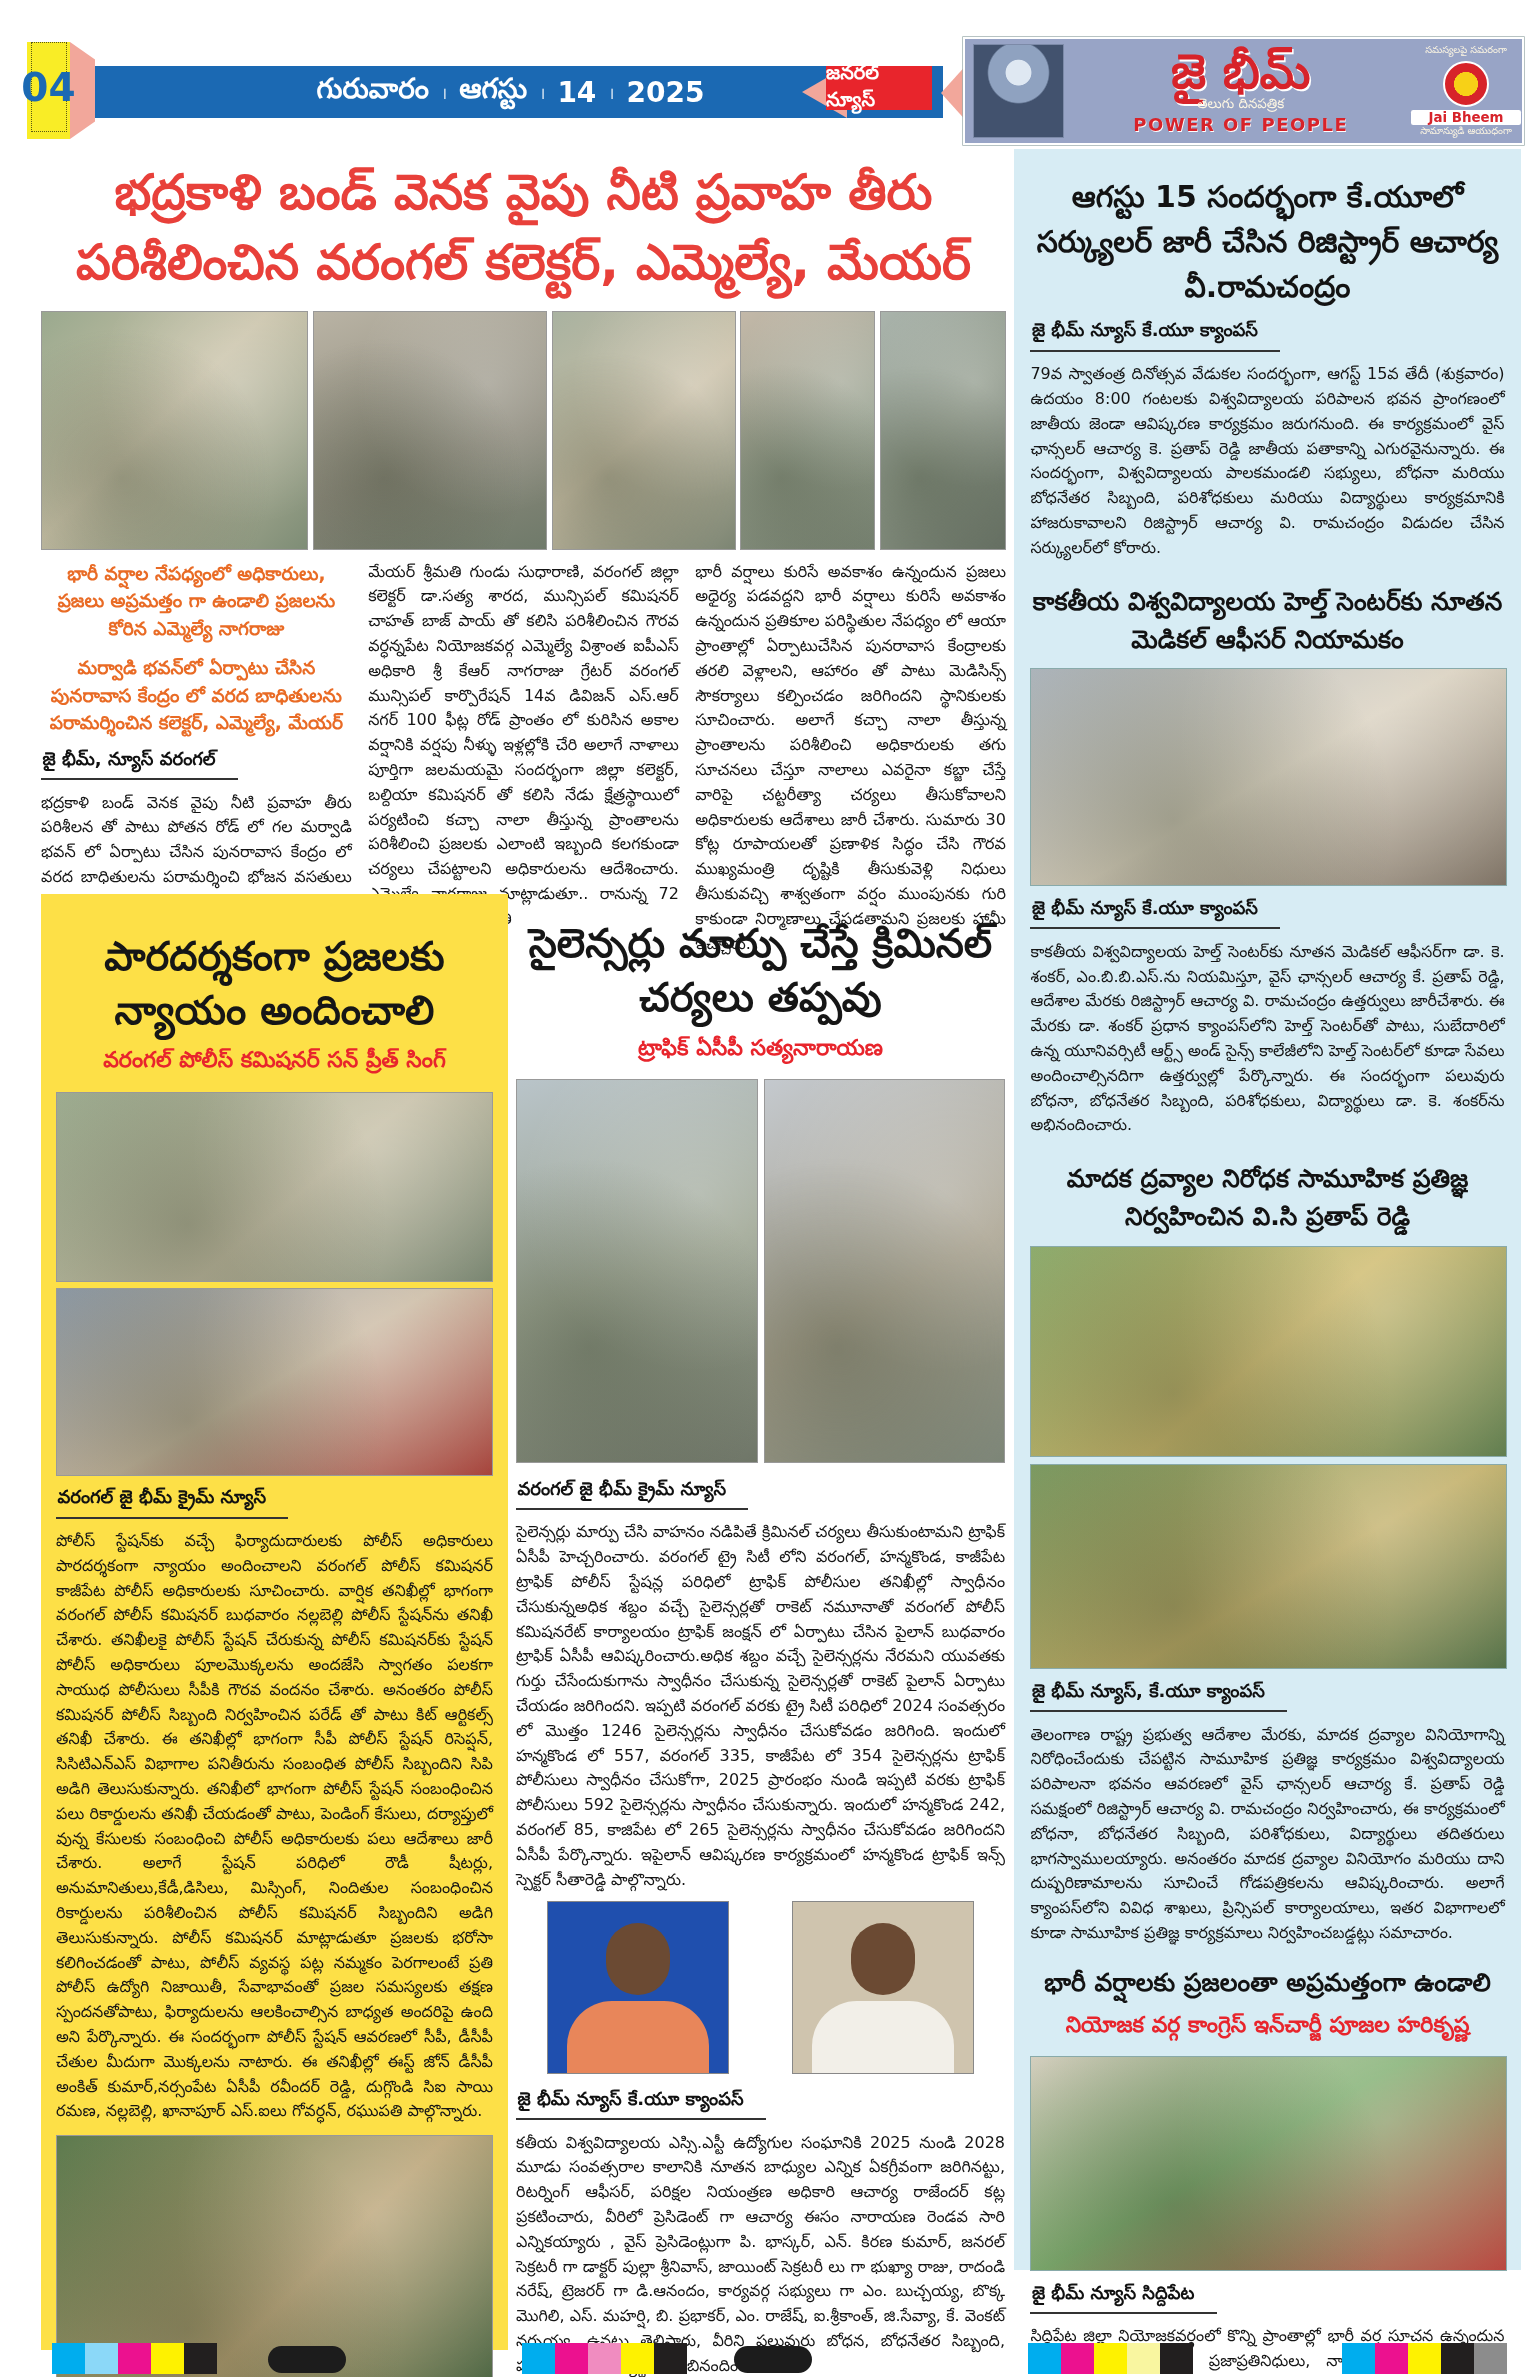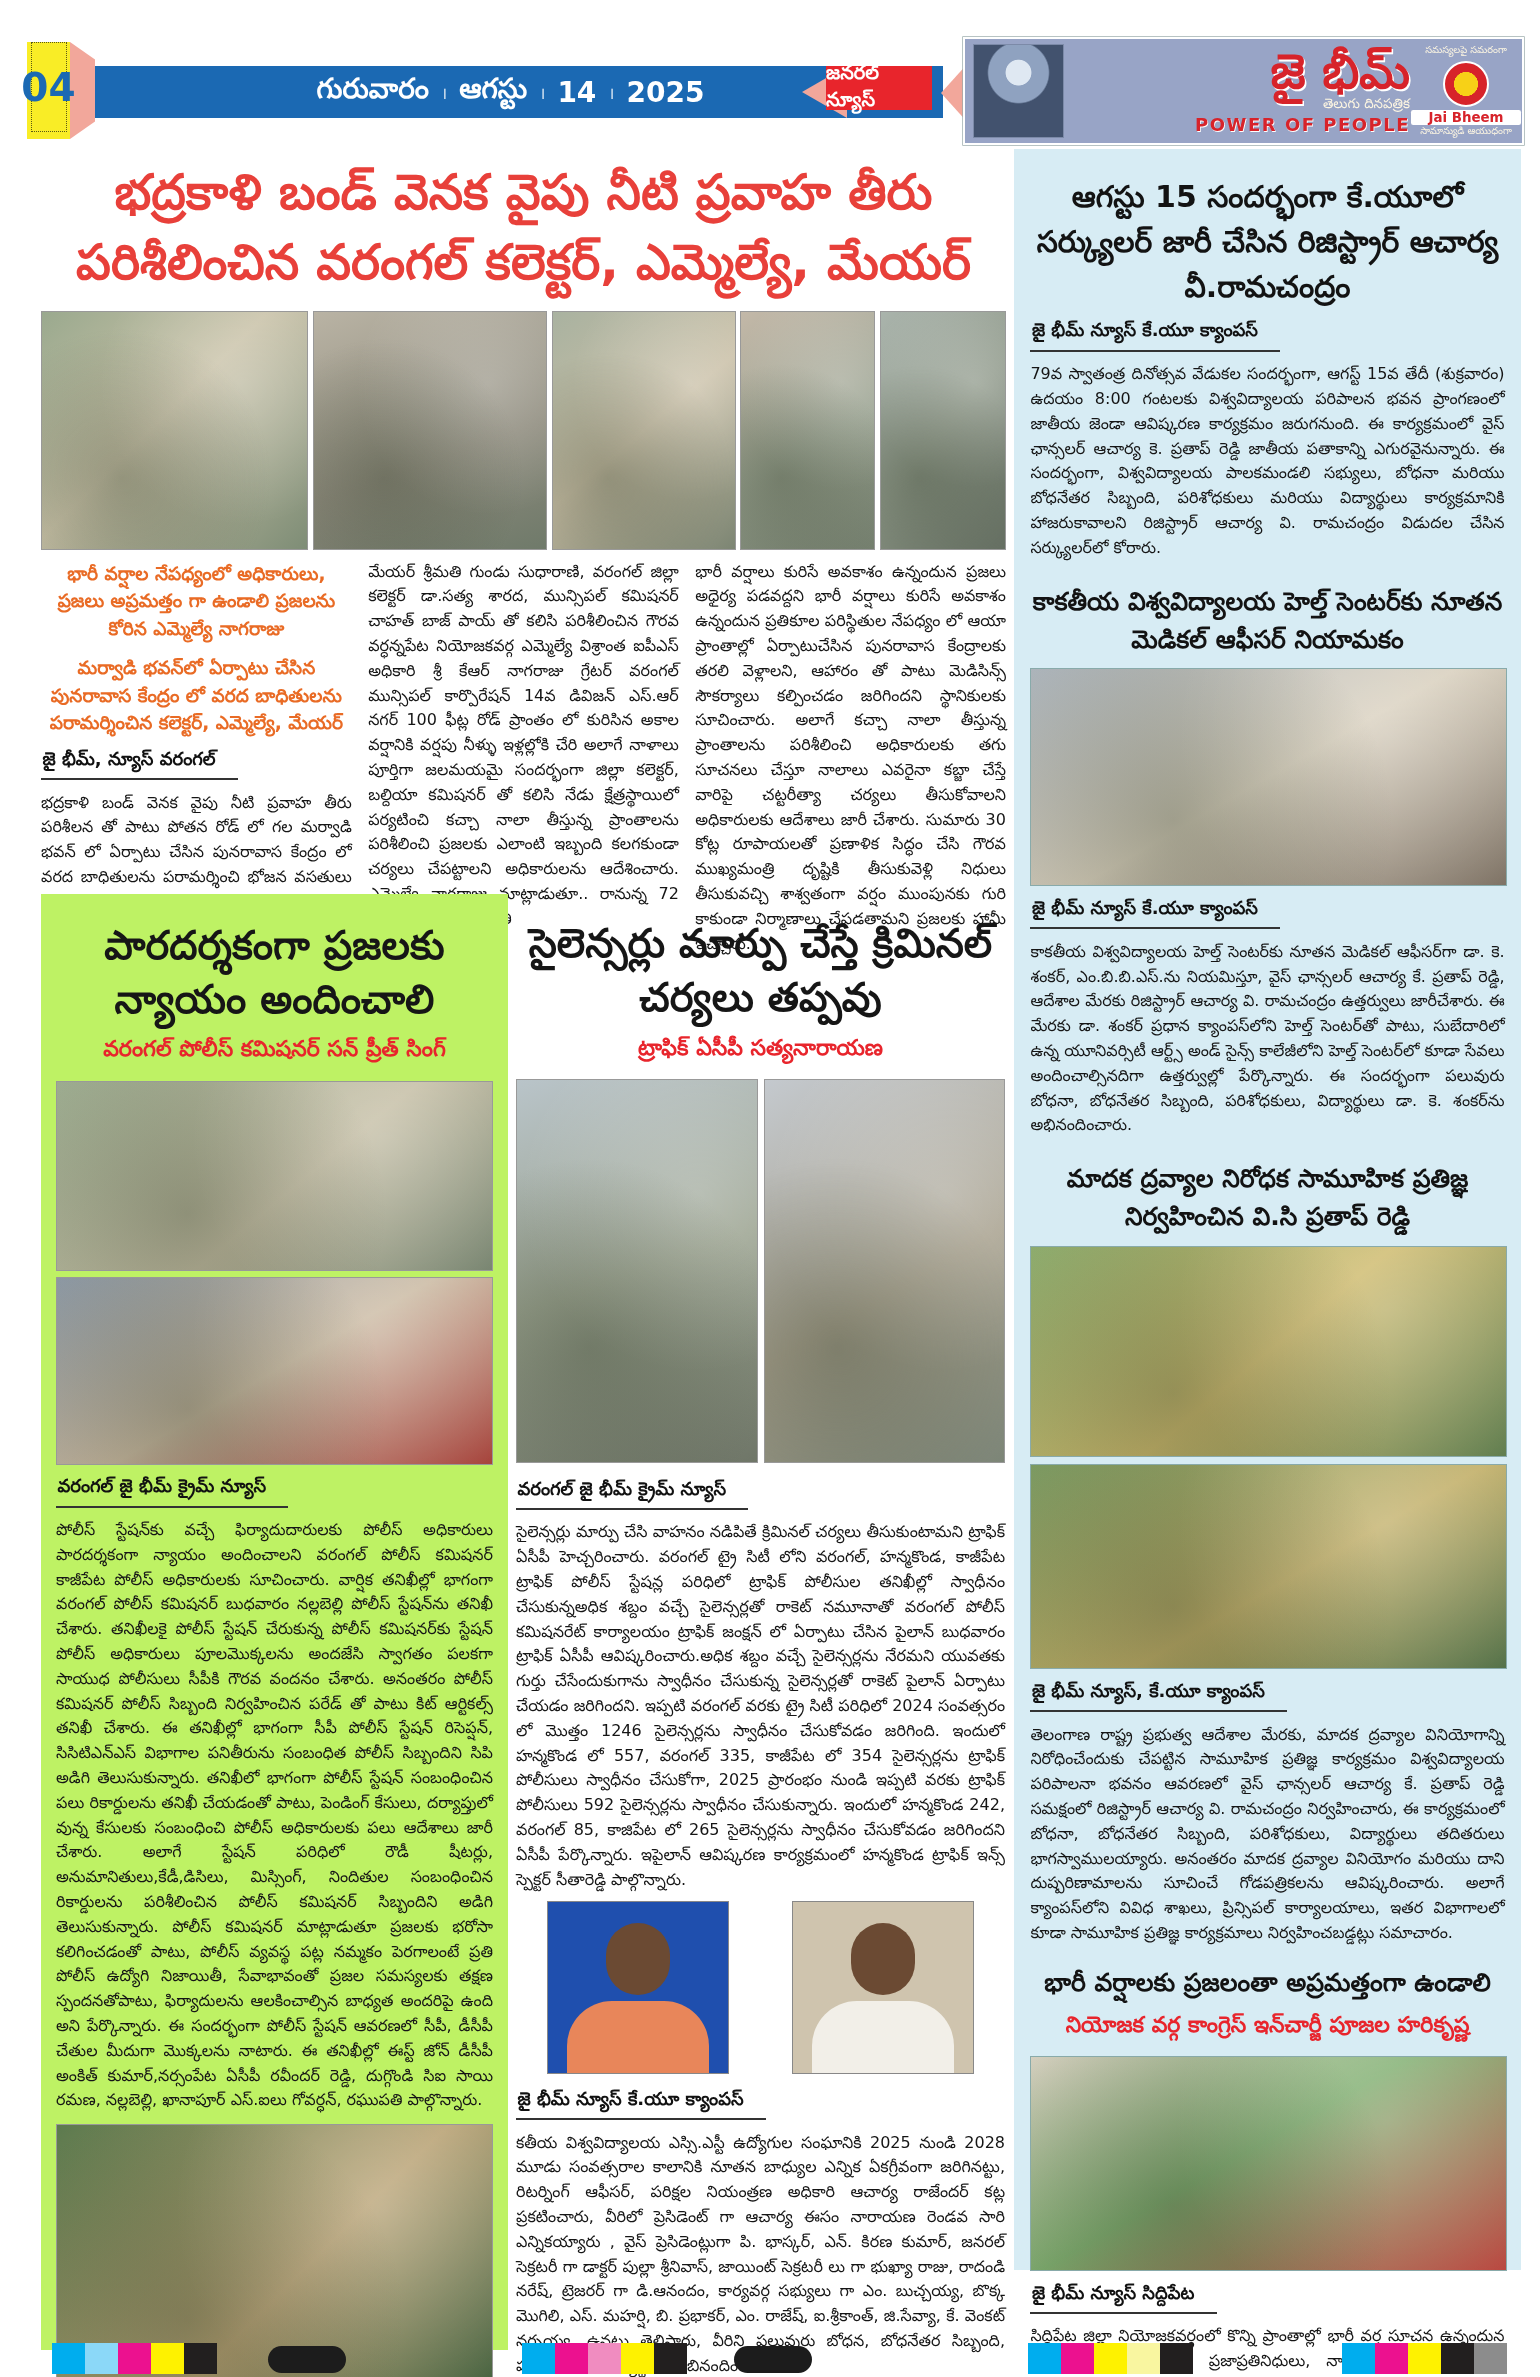--- a/index.html
+++ b/index.html
@@ -21,21 +21,21 @@
                 clip-path:polygon(100% 0,0 50%,100% 100%);z-index:2;}
   .section-badge{position:absolute;left:826px;top:66px;width:106px;height:44px;background:#e8252c;color:#fff;
                  display:flex;align-items:center;justify-content:center;font-size:19.4px;font-weight:bold;z-index:3;}
   .mast-shadow{position:absolute;left:941px;top:52px;width:37px;height:82px;background:#f2a79b;
                clip-path:polygon(100% 0,0 50%,100% 100%);z-index:2;}
   .masthead{position:absolute;left:963px;top:37px;width:557px;height:104px;background:#98a4c6;
             border:2.2px solid #fff;box-shadow:0 0 0 0.7px #9aa;display:flex;align-items:center;z-index:3;}
   .ambedkar{width:89px;height:92px;margin-left:7.5px;background:
             radial-gradient(circle at 50% 30%,#dfe8f2 16%,#8fa2c0 17%,#8fa2c0 38%,#42526e 40%,#42526e 100%);
             border:0.7px solid #7c8aa8;}
-  .mast-mid{flex:1;text-align:right;padding-left:8px;}
+  .mast-mid{flex:1;text-align:center;padding-left:8px;}
   .mast-title{font-size:48px;font-weight:bold;color:#d7232a;line-height:1;
               text-shadow:1.5px 1.5px 0 #fff;}
   .mast-sub{font-size:13.4px;color:#fdf6e2;margin-top:1.5px;}
   .mast-power{font-size:18px;font-weight:bold;color:#d7232a;letter-spacing:1.5px;
               text-shadow:0.7px 0.7px 0 #fff;}
   .mast-right{width:112px;text-align:center;font-size:9.7px;color:#fdf6e2;}
   .mast-logo{width:42px;height:42px;margin:3px auto;border-radius:50%;
              background:radial-gradient(circle,#f7d117 0 40%,#d7232a 41% 100%);border:2.2px solid #fff;}
   .mast-logoname{color:#d7232a;font-weight:bold;font-size:13.4px;background:#fff;border-radius:2.2px;
                  display:inline-block;padding:0 17px;}
@@ -50,21 +50,21 @@
                    radial-gradient(circle at 75% 30%,rgba(255,255,255,.25),transparent 55%);}
   
   #main-art{position:absolute;left:41px;top:158px;width:965px;}
   .main-headline{color:#e8403a;font-weight:bold;font-size:49px;line-height:1.42;text-align:center;}
   .photo-row{display:flex;gap:4.5px;margin-top:13.4px;height:237px;}
   .photo-row .photo{height:100%;}
   .main-cols{display:flex;gap:16.4px;margin-top:12px;}
   .main-col{flex:1;}
   .orange-subhead{color:#e96b25;font-weight:bold;font-size:18.6px;line-height:1.5;text-align:center;margin-bottom:10.4px;}
   
-  #left-box{position:absolute;left:41px;top:894px;width:467px;height:1456px;background:#bef264;padding:0 15px;box-sizing:border-box;}
+  #left-box{position:absolute;left:41px;top:894px;width:467px;height:1456px;background:#fde047;padding:11px 15px;box-sizing:border-box;}
   .box-headline{color:#161616;font-weight:bold;font-size:40px;line-height:1.35;text-align:center;padding-top:24px;}
   .red-subhead{color:#e8252c;font-weight:bold;font-size:22px;text-align:center;margin:10.4px 0 13.4px;}
   
   #center-col{position:absolute;left:516px;top:894px;width:489px;}
   .center-photos{display:flex;gap:6px;height:382px;margin-bottom:16.4px;}
   .center-photos .photo{flex:1;height:100%;}
   .union-headline{font-weight:bold;font-size:23px;line-height:1.6;text-align:center;color:#111;margin:19.4px 0 7.5px;}
   .portraits{display:flex;justify-content:space-around;margin:9px 0 13.4px;}
   .portrait{width:180px;height:171px;position:relative;border:0.7px solid #888;}
   .portrait.blue{background:#1f4fae;}

